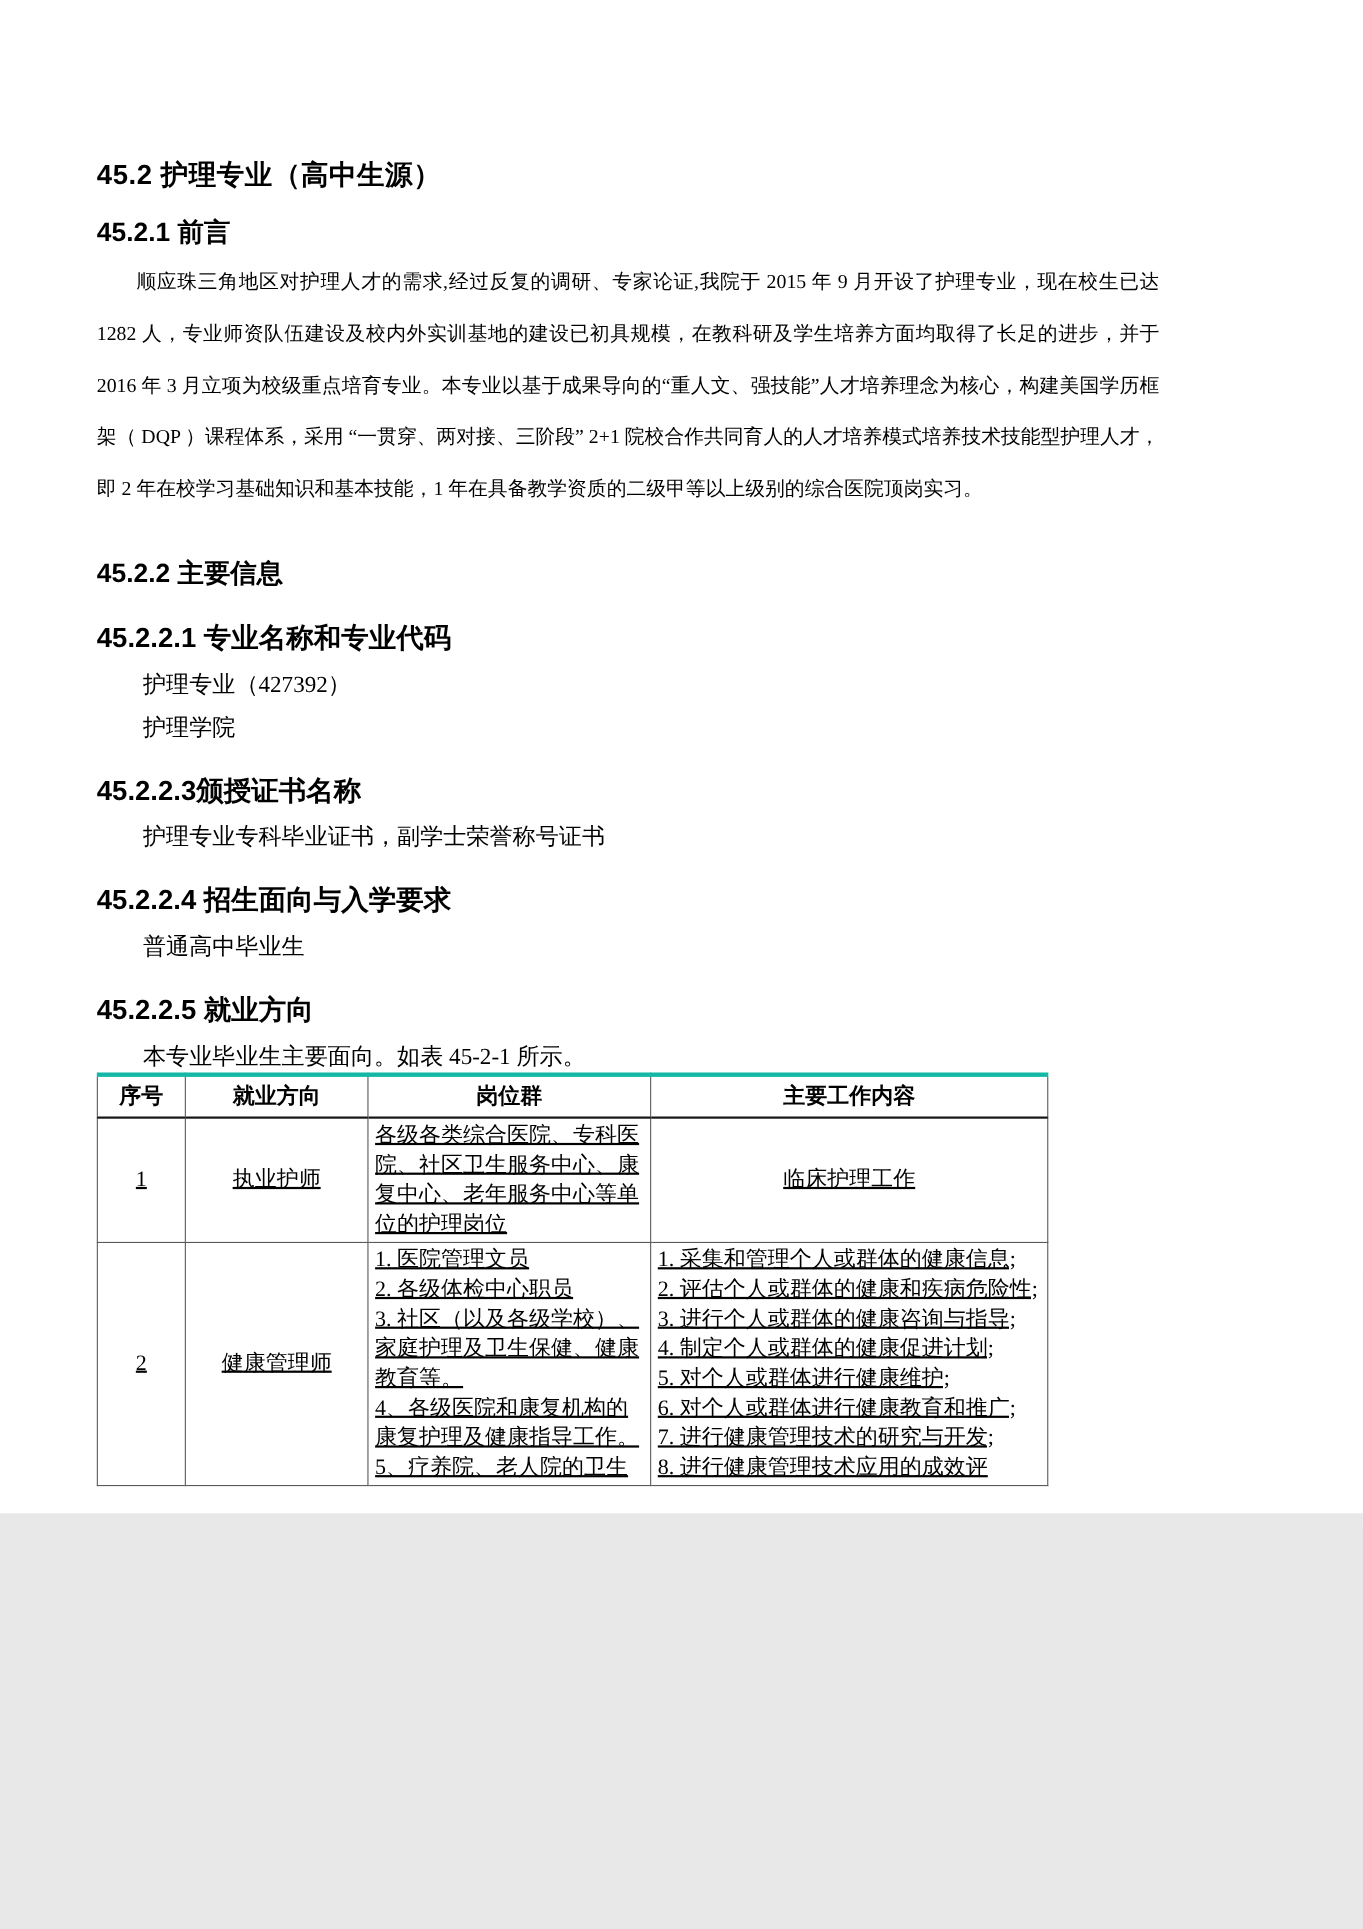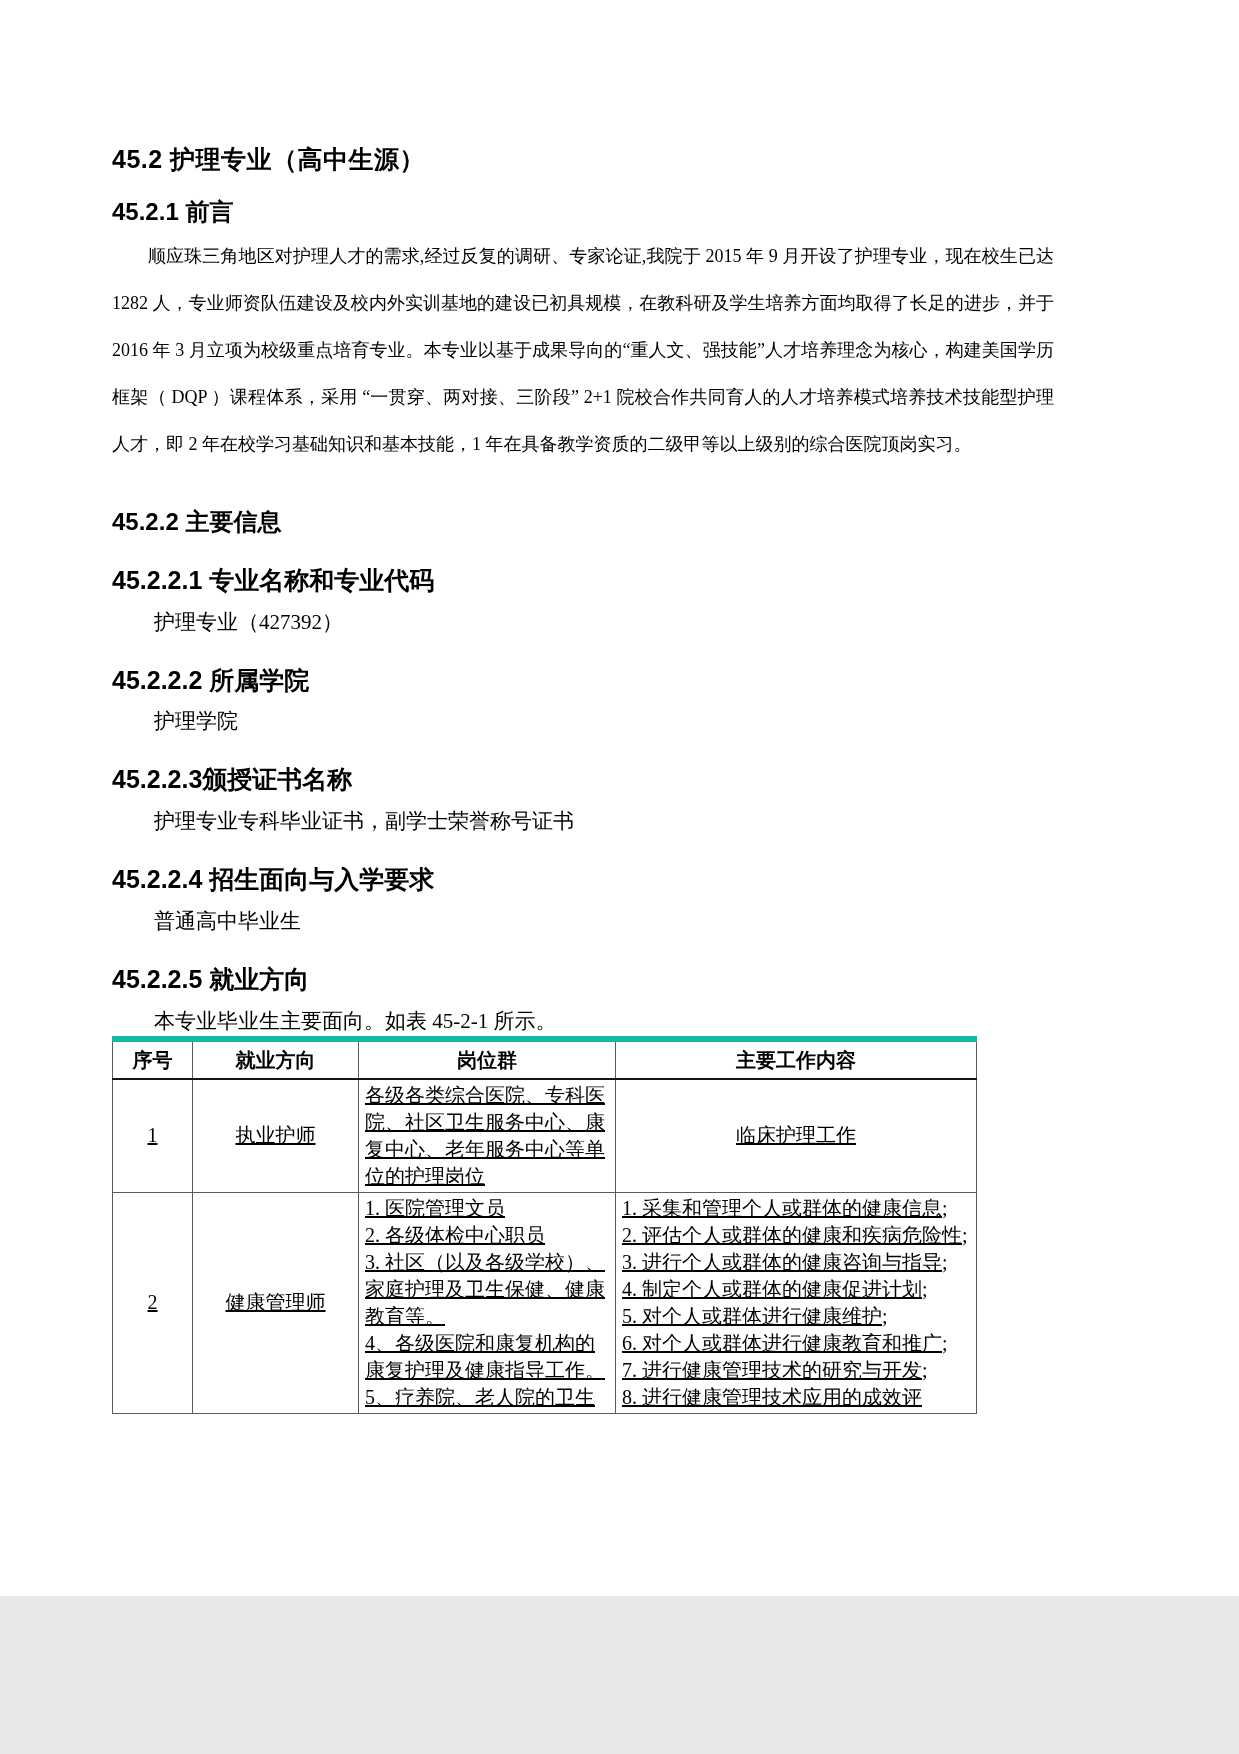--- a/index.html
+++ b/index.html
@@ -1,23 +1,23 @@
 <!DOCTYPE html>
 <html><head>
 <meta charset="utf-8">
 <style>
   * { margin: 0; padding: 0; box-sizing: border-box; }
   html, body { background: #e8e8e8; }
   .sheet {
     position: relative;
     width: 1239px;
-    height: 1596px;
+    height: 1376px;
     background: #ffffff;
     margin: 0 auto;
-    padding: 143px 185px 0 112px;
+    padding: 143px 185px 0 88px;
     color: #000;
     font-family: "Liberation Serif", "DejaVu Serif", serif;
     overflow: hidden;
   }
   .h1 {
     font-family: "Liberation Sans", "DejaVu Sans", sans-serif;
     font-weight: bold;
     font-size: 25px;
     line-height: 1.3;
     letter-spacing: 0.5px;
@@ -54,21 +54,21 @@
     margin-top: 30px;
     margin-bottom: 10px;
     text-align: center;
     font-size: 17.5px;
     line-height: 1.4;
   }
   table.jobs {
     width: 864px;
     table-layout: fixed;
     border-collapse: collapse;
-    border-top: 6px solid #14b8a6;
+    border-top: 4px solid #14b8a6;
   }
   table.jobs col.c1 { width: 80px; }
   table.jobs col.c2 { width: 166px; }
   table.jobs col.c3 { width: 257px; }
   table.jobs col.c4 { width: 361px; }
   table.jobs th {
     font-family: "Liberation Sans", "DejaVu Sans", sans-serif;
     font-weight: bold;
     font-size: 20px;
     line-height: 1.3;
@@ -96,21 +96,20 @@
   <div class="h1">45.2 护理专业（高中生源）</div>
 
   <div class="h2">45.2.1 前言</div>
   <p class="par">顺应珠三角地区对护理人才的需求,经过反复的调研、专家论证,我院于 2015 年 9 月开设了护理专业，现在校生已达 1282 人，专业师资队伍建设及校内外实训基地的建设已初具规模，在教科研及学生培养方面均取得了长足的进步，并于 2016 年 3 月立项为校级重点培育专业。本专业以基于成果导向的“重人文、强技能”人才培养理念为核心，构建美国学历框架（ DQP ）课程体系，采用 “一贯穿、两对接、三阶段” 2+1 院校合作共同育人的人才培养模式培养技术技能型护理人才，即 2 年在校学习基础知识和基本技能，1 年在具备教学资质的二级甲等以上级别的综合医院顶岗实习。</p>
 
   <div class="h2 main-info">45.2.2 主要信息</div>
 
   <div class="h3">45.2.2.1 专业名称和专业代码</div>
   <p class="sline">护理专业（427392）</p>
 
-  <div class="h3">45.2.2.2 所属学院</div>
   <p class="sline">护理学院</p>
 
   <div class="h3">45.2.2.3颁授证书名称</div>
   <p class="sline">护理专业专科毕业证书，副学士荣誉称号证书</p>
 
   <div class="h3">45.2.2.4 招生面向与入学要求</div>
   <p class="sline">普通高中毕业生</p>
 
   <div class="h3">45.2.2.5 就业方向</div>
   <p class="sline">本专业毕业生主要面向。如表 45-2-1 所示。</p>

